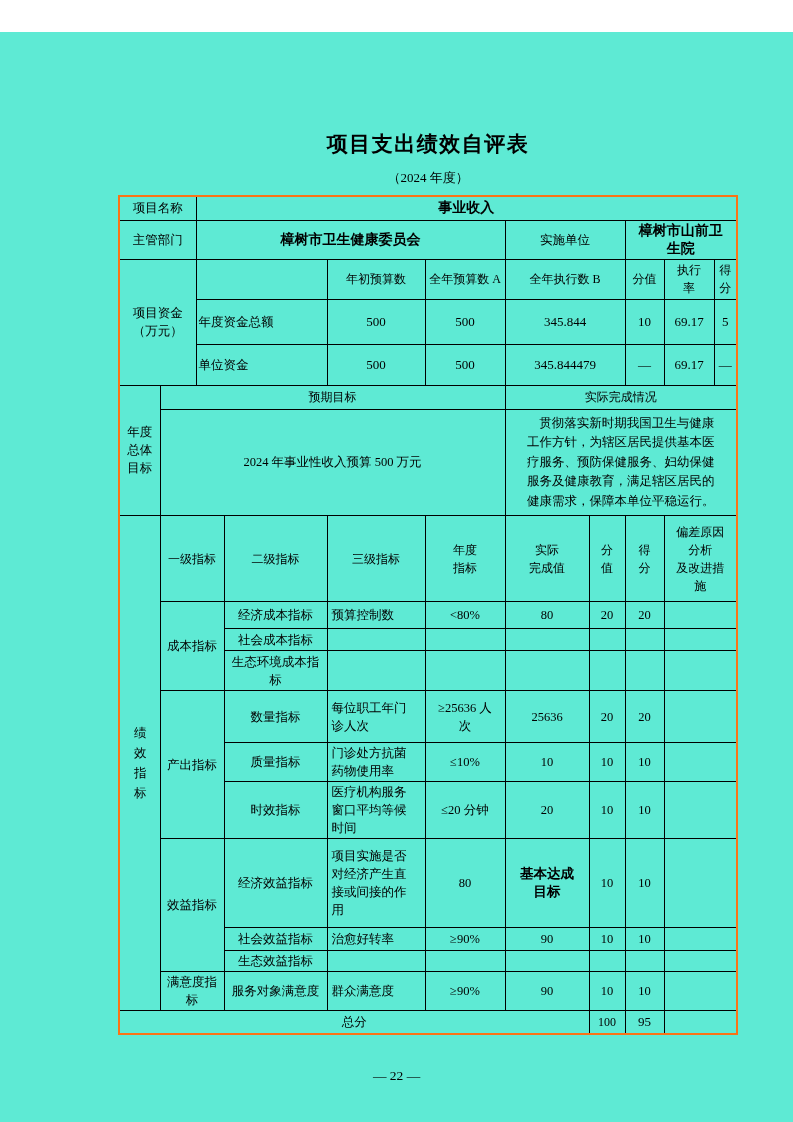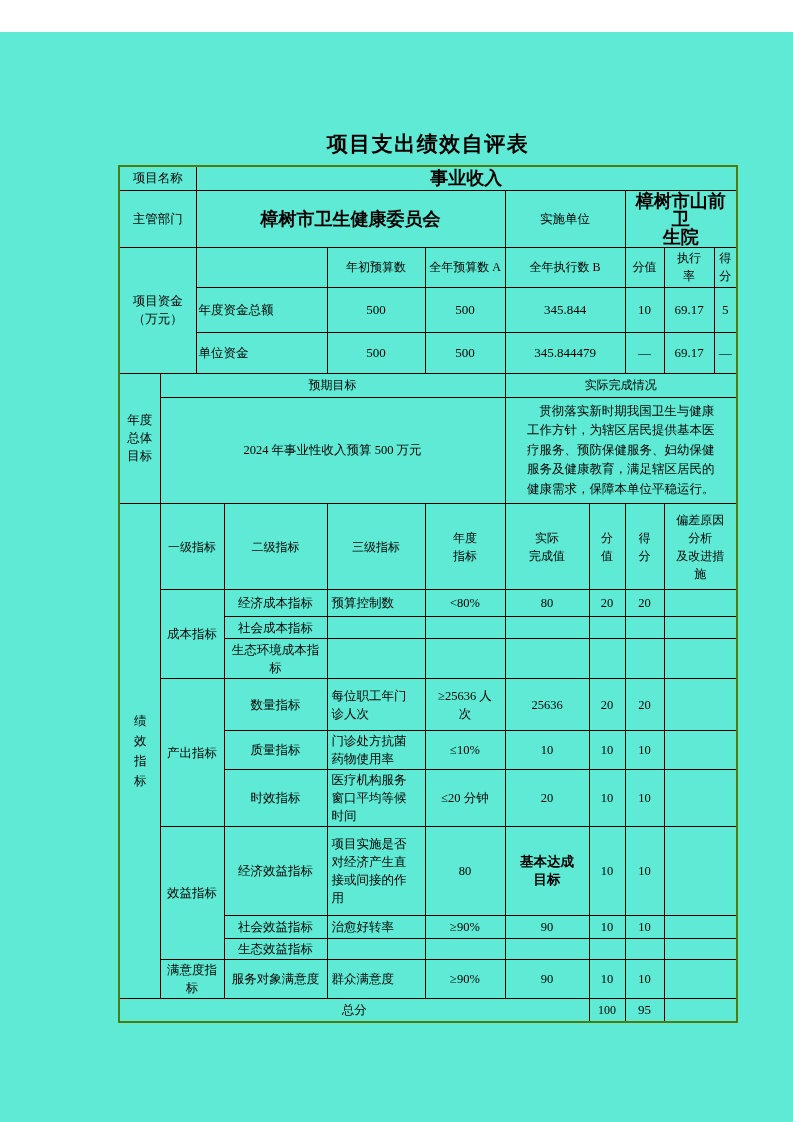--- a/index.html
+++ b/index.html
@@ -25,35 +25,35 @@
     font-size: 13px;
     text-align: center;
     line-height: 17px;
   }
 
   table.eval {
     margin-top: 9px;
     width: 620px;
     border-collapse: collapse;
     table-layout: fixed;
-    border: 2px solid #4d7c0f;
+    border: 2px solid #f97316;
   }
   td, th {
     border: 1px solid #000;
     font-size: 12.5px;
     font-weight: normal;
     text-align: center;
     vertical-align: middle;
     padding: 1px 2px;
     line-height: 18px;
     white-space: pre-line;
     overflow: hidden;
   }
   th { font-size: 12px; }
-  .bold-val { font-weight: bold; font-size: 18px; }
+  .bold-val { font-weight: bold; font-size: 14px; }
   .num { font-size: 13px; }
   .left { text-align: left; padding-left: 4px; }
   .sub-label { text-align: left; }
   .goal-expected { font-size: 12.5px; }
   .goal-actual {
     text-align: center;
     padding: 4px 8px;
     text-indent: 12px;
     line-height: 19.5px;
     font-size: 12.5px;
@@ -70,20 +70,21 @@
     font-size: 13.5px;
   }
 </style>
 </head>
 <body>
 
 <div class="doc">
   <div class="content">
 
     <h1 class="title">项目支出绩效自评表</h1>
+    <div class="subtitle">（2024 年度）</div>
 
     <table class="eval">
       <colgroup>
         <col style="width:41px">
           <col style="width:36px">
           <col style="width:28px">
           <col style="width:103px">
         <col style="width:98px">
           <col style="width:80px">
           <col style="width:84px">
@@ -289,13 +290,14 @@
       <tr style="height:23px">
         <td colspan="7">总分</td>
         <td class="num" style="font-size:12px">100</td>
         <td class="num">95</td>
         <td colspan="2"></td>
       </tr>
     </tbody>
       </table>
   </div>
 
+  <div class="page-number">— 22 —</div>
 </div>
 
 </body></html>

